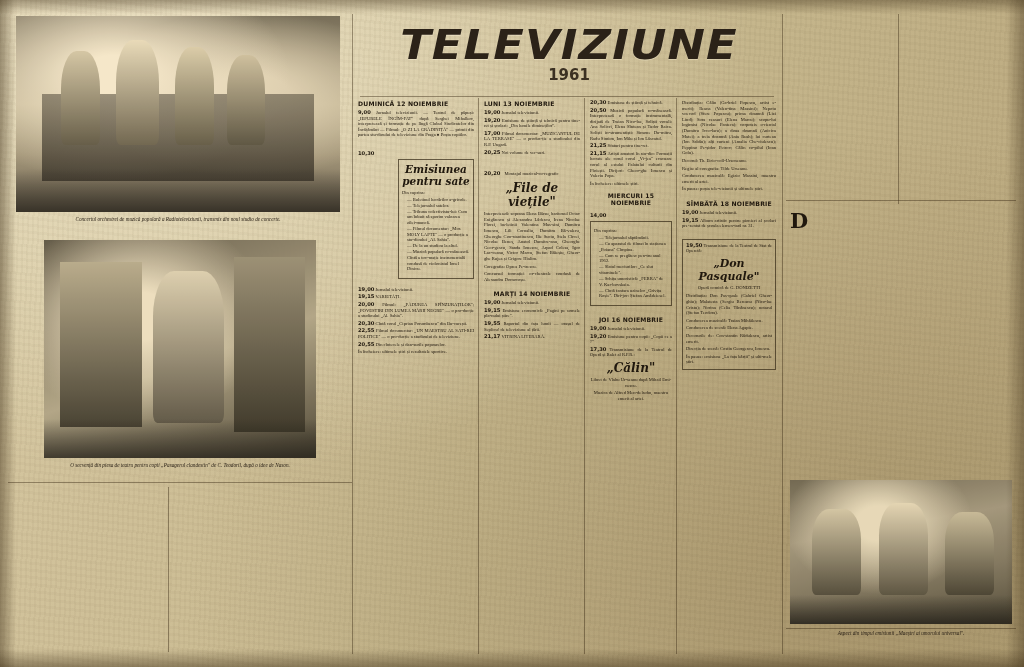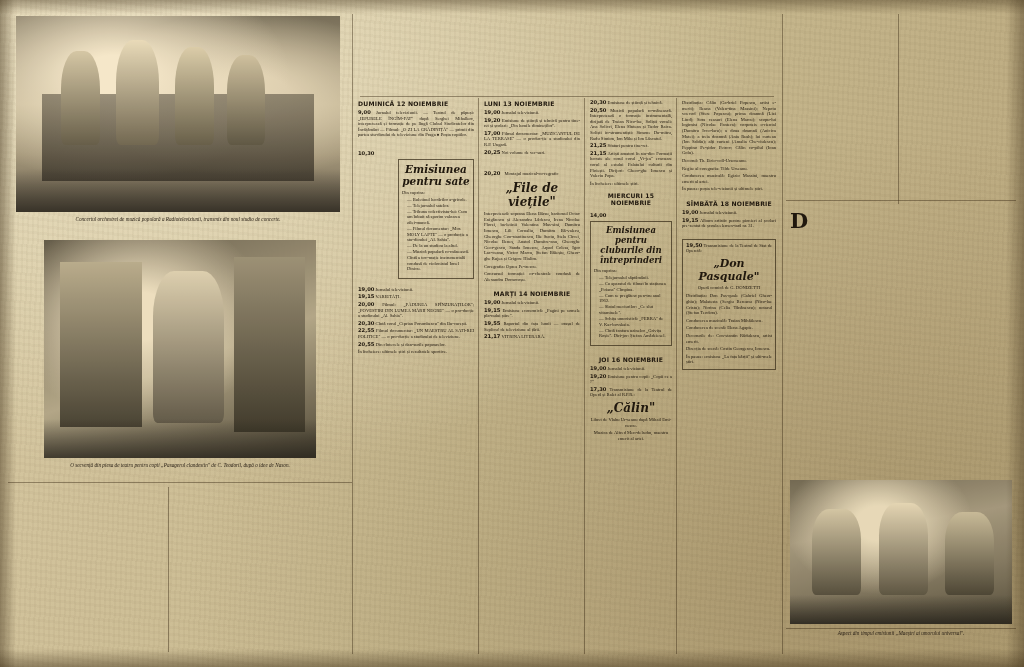--- a/index.html
+++ b/index.html
@@ -74,20 +74,24 @@
   .t-time{font-family:"DejaVu Sans",sans-serif;font-weight:bold;font-size:5.2px;}
   ul.dash{margin:1px 0 2px 0;padding-left:5px;list-style:none;}
   ul.dash li{margin-bottom:.5px;}
   ul.dash li:before{content:"— ";}
 </style>
 </head>
 <body>
 
 <div id="page">
 
+  <div id="masthead">
+    <div class="mh-title">TELEVIZIUNE</div>
+    <div class="mh-year">1961</div>
+  </div>
 
   <div class="vrule" style="left:352px;top:14px;height:640px;"></div>
   <div class="vrule" style="left:478px;top:98px;height:556px;"></div>
   <div class="vrule" style="left:584px;top:98px;height:556px;"></div>
   <div class="vrule" style="left:676px;top:98px;height:556px;"></div>
   <div class="vrule" style="left:782px;top:14px;height:640px;"></div>
   <div class="vrule" style="left:898px;top:14px;height:190px;"></div>
   <div class="hrule" style="left:8px;top:482px;width:344px;"></div>
   <div class="vrule" style="left:168px;top:487px;height:165px;"></div>
   <div class="hrule" style="left:786px;top:200px;width:230px;"></div>
@@ -195,21 +199,20 @@
       <div class="tiny just item"><span class="t-time">20,50</span> <span>Muzică populară ro-mânească. Interpretează o formație instrumentală, dirijată de Traian Nico-lae, Soliști vocali: Ana Solicri, Elena Sîntean și Tudor Raica. Soliști in-strumentiști: Simone Du-mitru, Radu Simion, Ion Milu și Ion Lăscatul.</span></div>
       <div class="tiny just item"><span class="t-time">21,25</span> <span>Sfaturi pentru tine-ret.</span></div>
       <div class="tiny just item"><span class="t-time">21,15</span> <span>Artiști amatori în stu-dio: Formații lucrate ale corul corul „Vi-jea" evacuare corul al estului Palatului culturii din Ploiești. Dirijori: Gheor-ghe Ionescu și Valeriu Popa.</span></div>
       <div class="tiny just item"><span>În încheiere: ultimele știri.</span></div>
     </div>
 
     <div class="h-day ctr" style="margin-top:6px;">MIERCURI 15 NOIEMBRIE</div>
 
     <div class="t-time" style="margin-top:6px;">14,00</div>
     <div class="boxed" style="margin-top:3px;">
-      <div class="h-script2" style="font-size:8.5px;line-height:10px;">Emisiunea pentru cluburile din întreprinderi</div>
       <div class="tiny" style="margin-top:3px;">Din cuprins:</div>
       <ul class="dash tiny">
         <li>Telejurnalul săptămânii.</li>
         <li>Cu aparatul de filmat în stațiunea „Poiana" Cîmpina.</li>
         <li>Cum se pregătesc pen-tru anul 1962.</li>
         <li>Slatul meciurilor: „Ce slut vitaminele".</li>
         <li>Schița umoristică: „FEBRA" de V. Kar-bovskaia.</li>
         <li>Cîntă fanfara uzinelor „Grivița Roșie". Diri-jor: Ștefan Amădeiesel.</li>
       </ul>
     </div>

